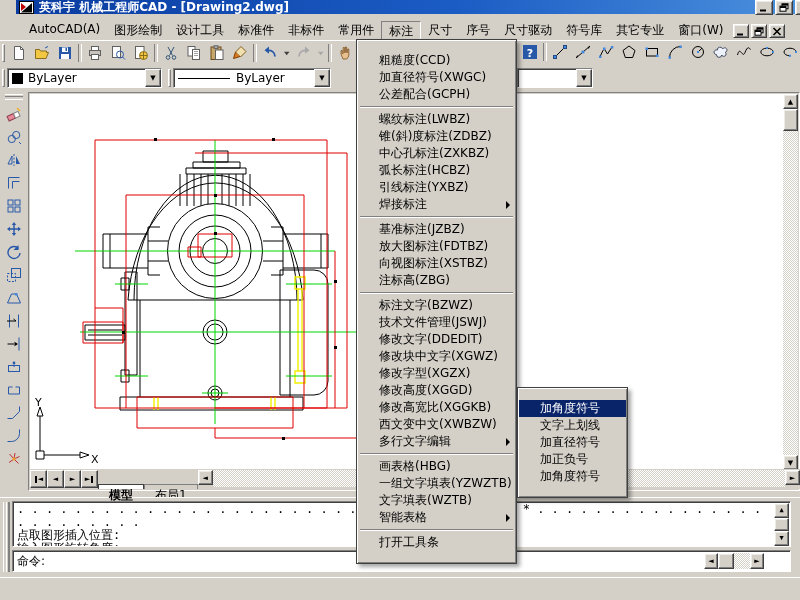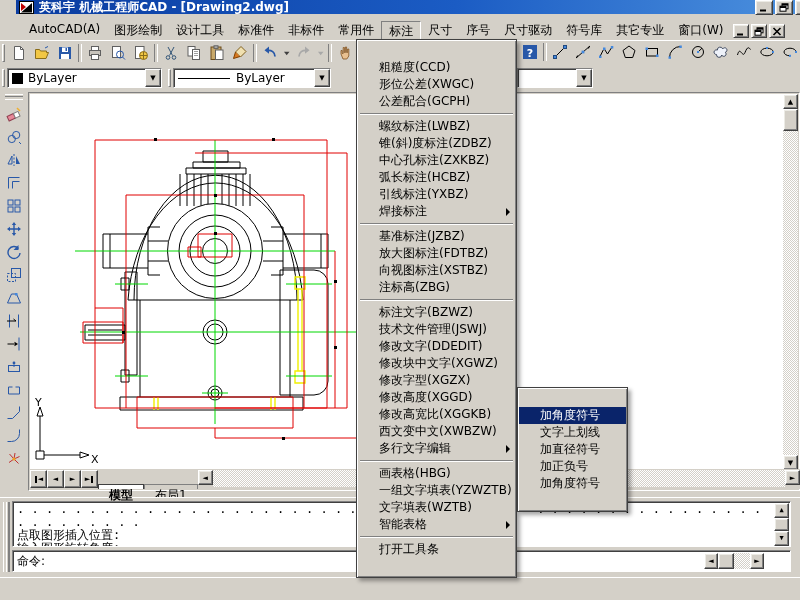--- a/index.html
+++ b/index.html
@@ -100,21 +100,21 @@
   .mini-hscroll{display:flex;height:16px;width:78px;flex:none;margin-right:4px}
   .mini-hscroll .sb-btn{width:14px;height:16px}
   .mini-hscroll .sb-thumb{width:16px}
   .mini-hscroll .track{width:16px}
 
   .statusbar{position:absolute;left:0;top:577px;width:800px;height:23px;background:#d4d0c8;border-top:1px solid #fff}
 
   
   .menu-popup{position:absolute;background:#d4d0c8;border:1px solid #404040;
               box-shadow:inset 1px 1px 0 #fff, inset -1px -1px 0 #808080, 3px 3px 4px rgba(0,0,0,.35);
-              padding:19px 1px;z-index:50}
+              padding:12px 1px;z-index:50}
   #dim-menu{left:356px;top:39px;width:161px}
   #text-add-submenu{left:517px;top:387px;width:111px;z-index:60}
   .mi{height:17px;display:flex;align-items:center;padding:0 14px 0 21px;position:relative;
       white-space:nowrap;color:#000;font-size:12px}
   .mi.hl{background:#0a246a;color:#fff}
   .sub-arrow{position:absolute;right:5px;top:4.5px;width:0;height:0;
              border-top:4px solid transparent;border-bottom:4px solid transparent;border-left:4px solid #000}
   .mi.hl .sub-arrow{border-left-color:#fff}
   .msep{height:2px;border-top:1px solid #808080;border-bottom:1px solid #fff;margin:3px 2px}
 </style>
@@ -729,21 +729,21 @@
   </div>
 </div>
 
 <div class="statusbar"></div>
 
 <div class="menu-popup" id="dim-menu">
     <div class="mi">
       <span>粗糙度(CCD)</span>
     </div>
     <div class="mi">
-      <span>形位公差(XWGC)</span>
+      <span>加直径符号(XWGC)</span>
     </div>
     <div class="mi">
       <span>公差配合(GCPH)</span>
     </div>
     <div class="msep"></div>
     <div class="mi">
       <span>螺纹标注(LWBZ)</span>
     </div>
     <div class="mi">
       <span>锥(斜)度标注(ZDBZ)</span>

